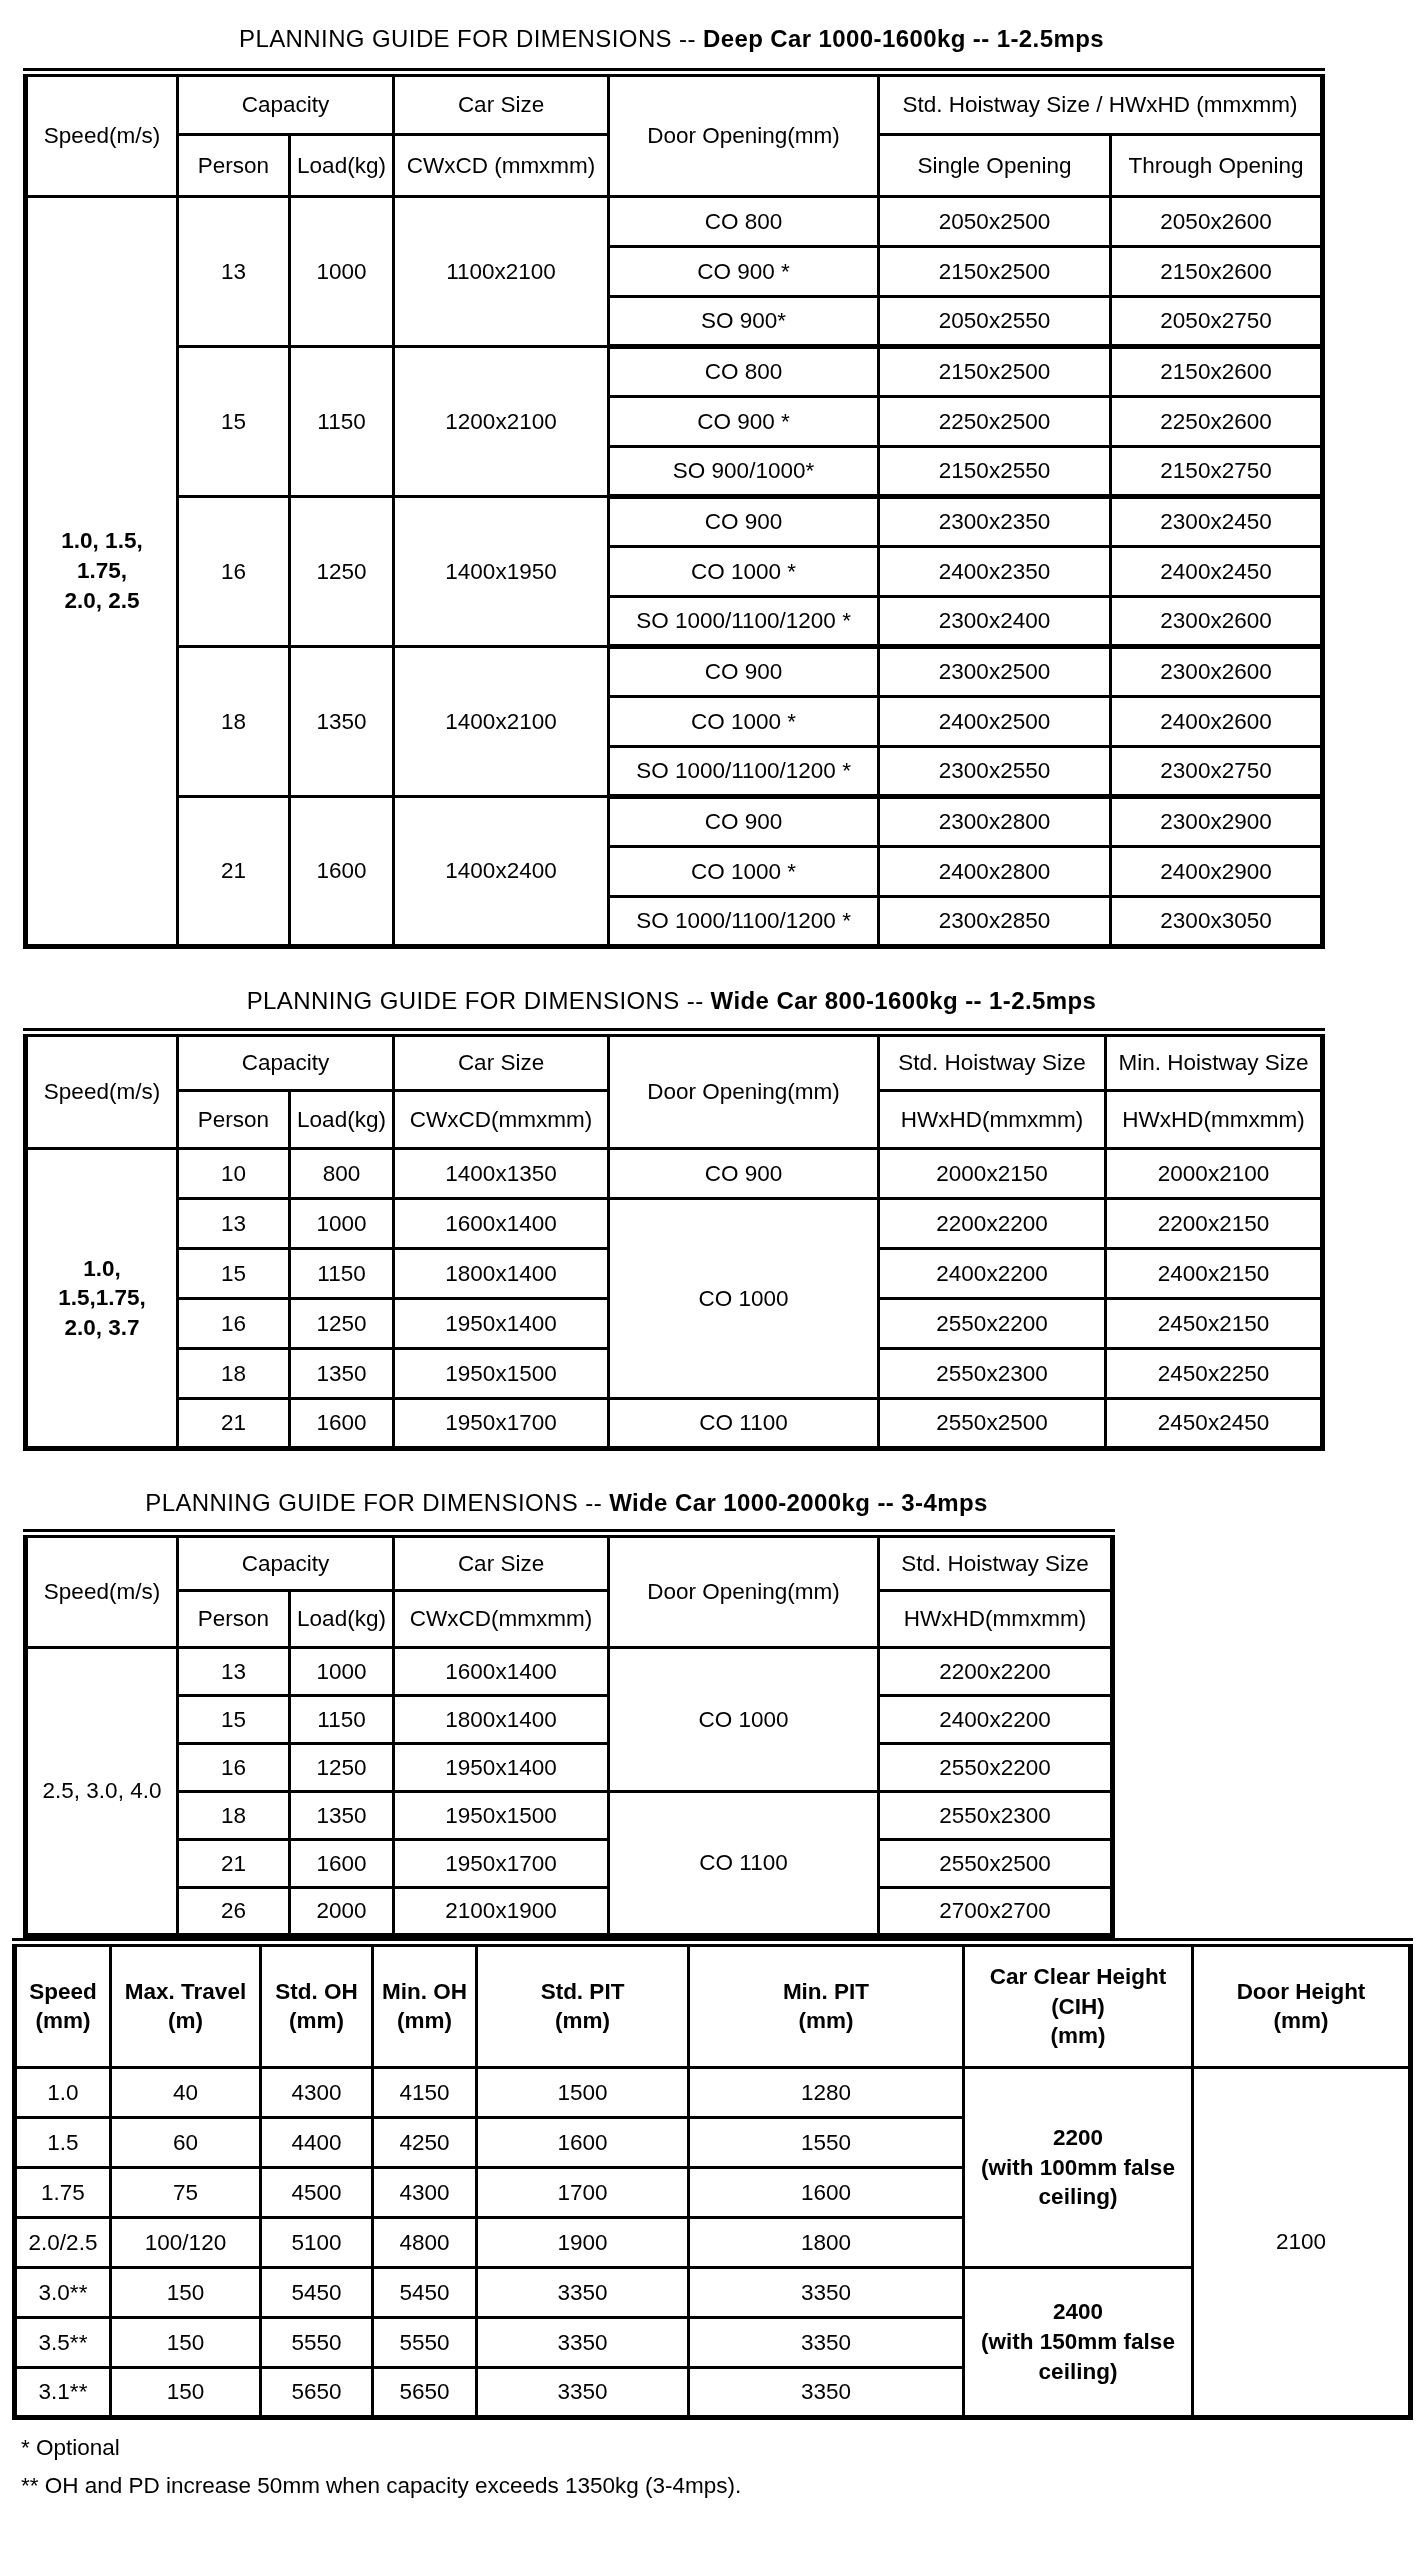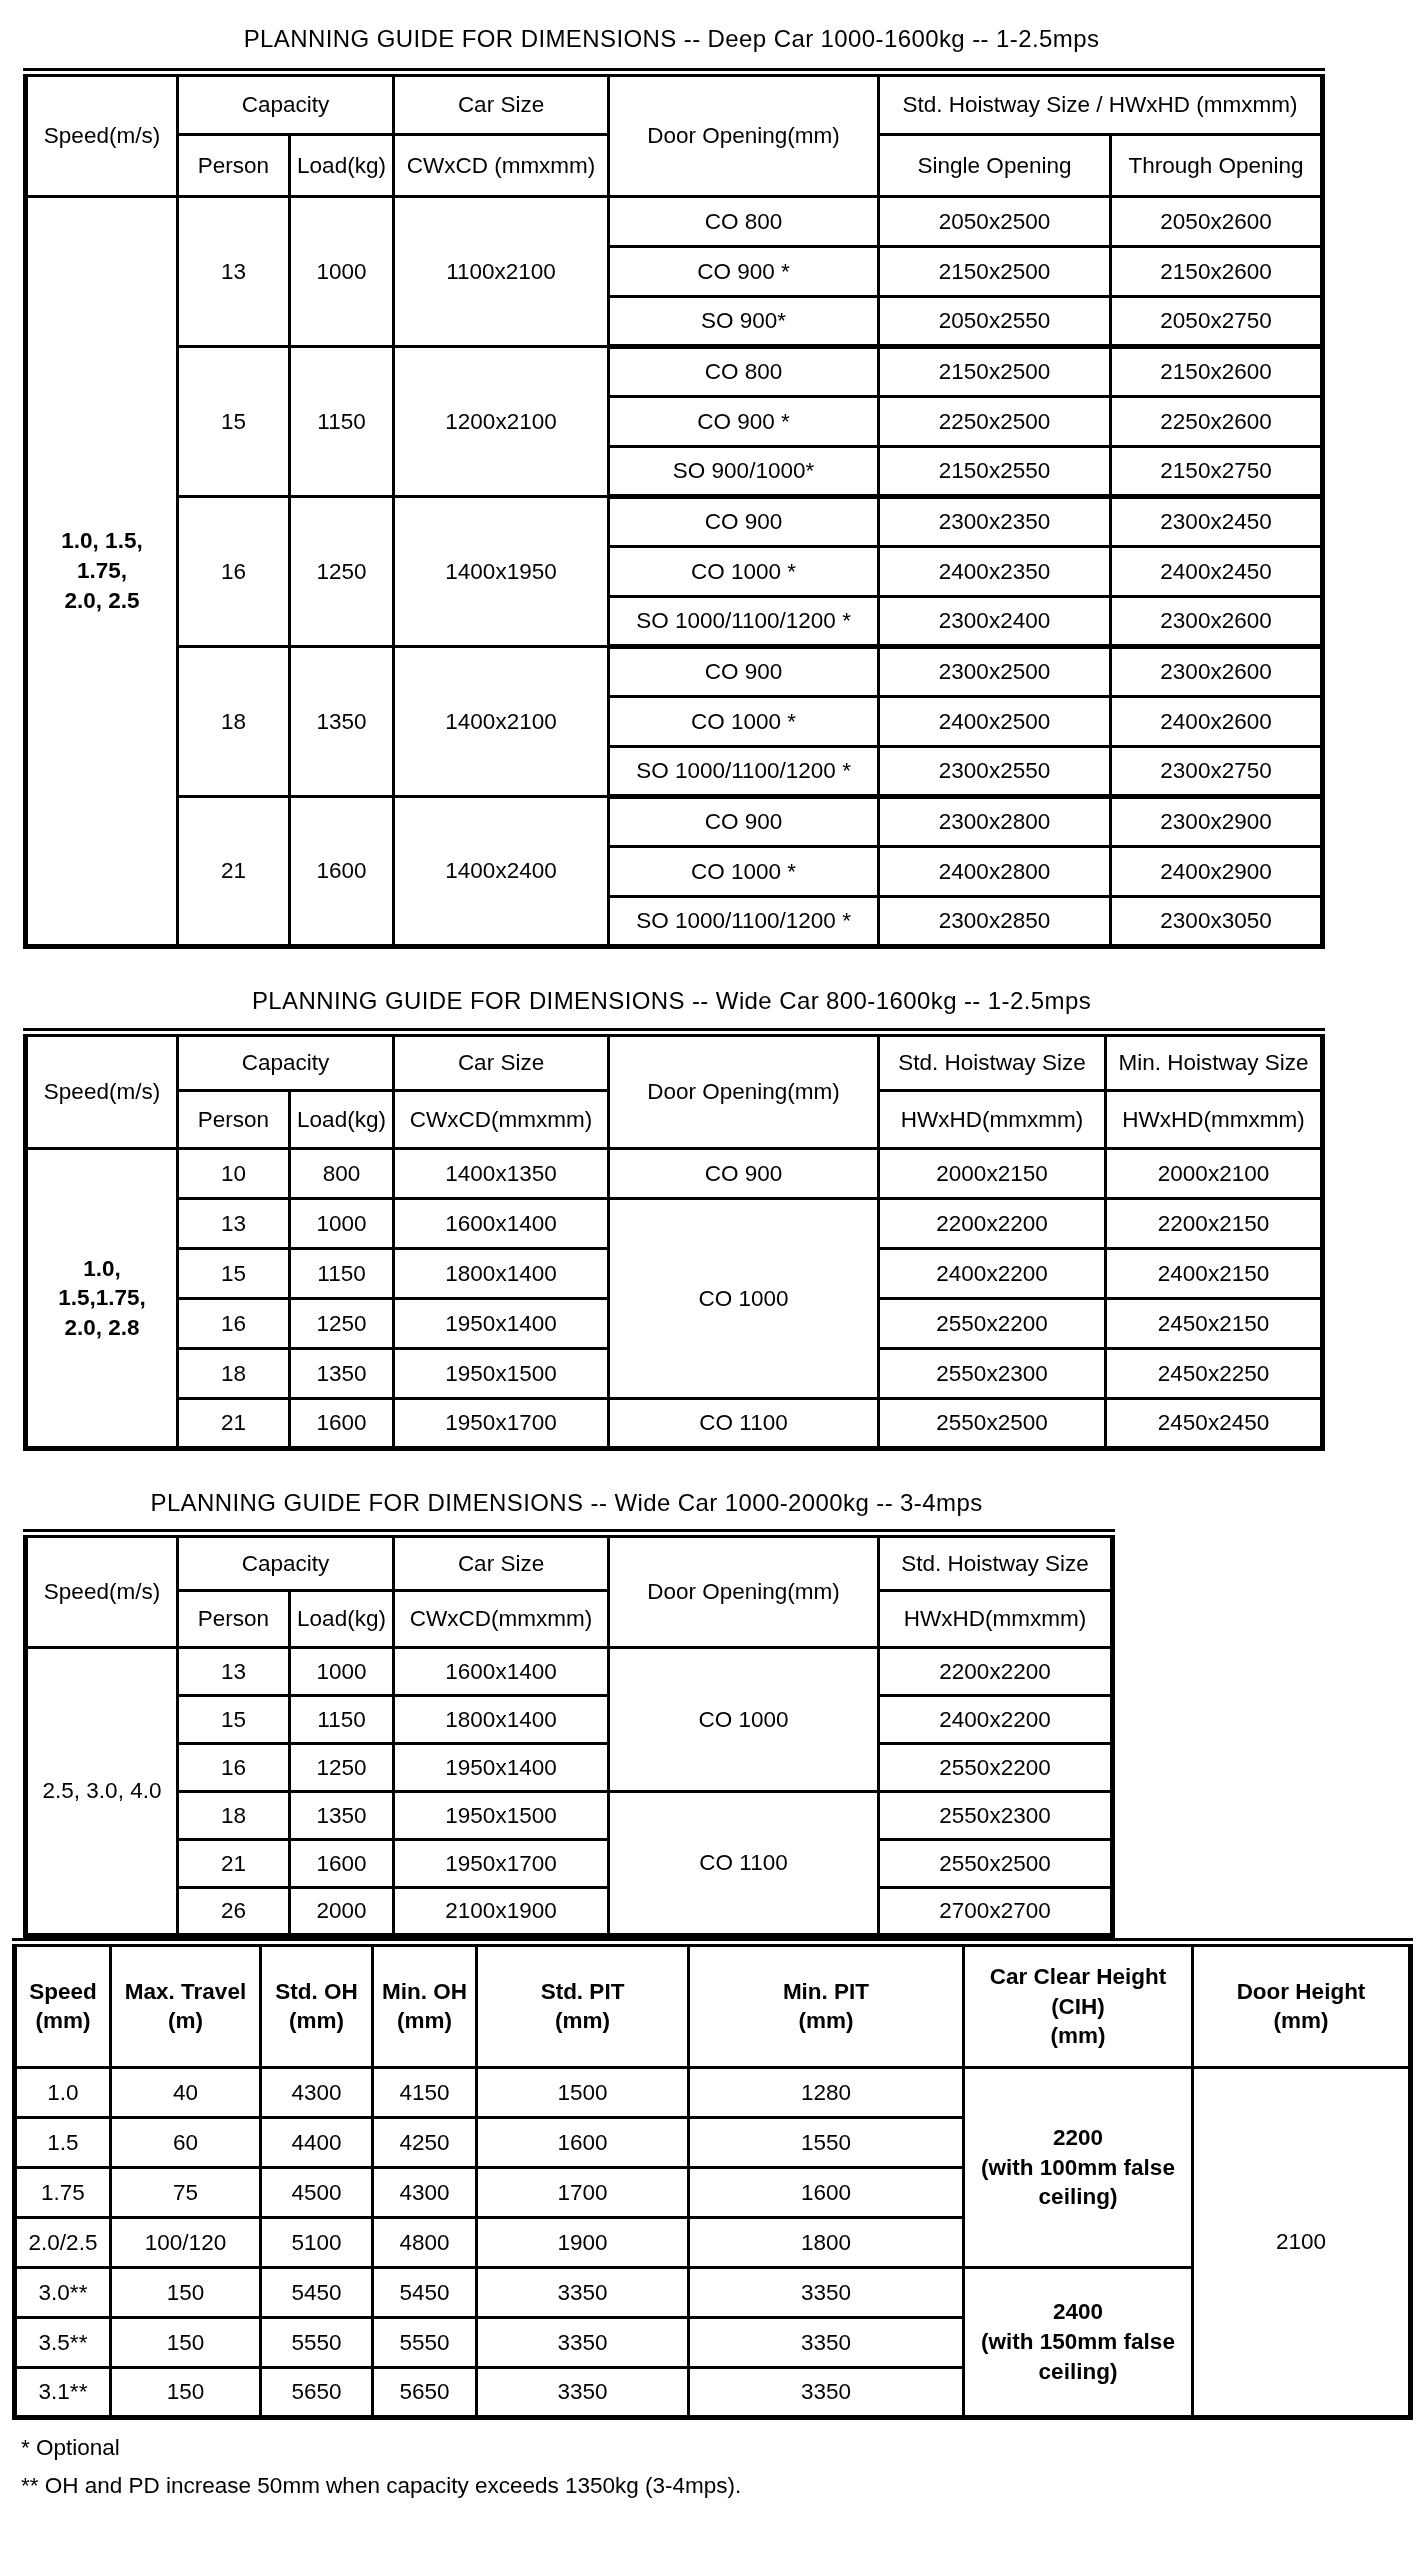--- a/index.html
+++ b/index.html
@@ -11,21 +11,21 @@
   }
   .page { position: relative; width: 1418px; height: 2576px; background: #fff; }
 
   .doc-title {
     text-align: center;
     font-size: 24px;
     line-height: 28px;
     letter-spacing: 0.4px;
     white-space: nowrap;
   }
-  .doc-title b { font-weight: normal; }
+  .doc-title b { font-weight: bold; }
 
   table.t {
     border-collapse: collapse;
     table-layout: fixed;
     border: 5px solid #000;
     border-top: 9.2px double #000;
     background: #fff;
   }
   table.t td {
     border: 3.3px solid #000;
@@ -214,21 +214,21 @@
       <tr class="hr">
         <td class="hb">Person</td>
         <td class="hb">Load(kg)</td>
         <td class="hb">CWxCD(mmxmm)</td>
         <td class="hb">HWxHD(mmxmm)</td>
         <td class="hb">HWxHD(mmxmm)</td>
       </tr>
       <tr>
         <td rowspan="6" class="ml">1.0,
 1.5,1.75,
-2.0, 2.8</td>
+2.0, 3.7</td>
         <td>10</td>
         <td>800</td>
         <td>1400x1350</td>
         <td>CO 900</td>
         <td>2000x2150</td>
         <td>2000x2100</td>
       </tr>
       <tr>
         <td>13</td>
         <td>1000</td>

